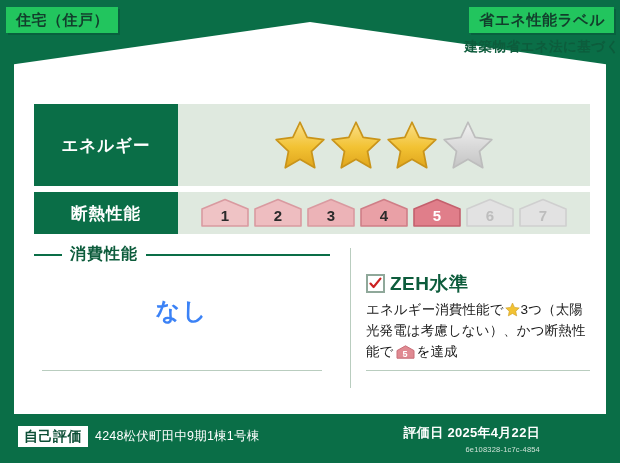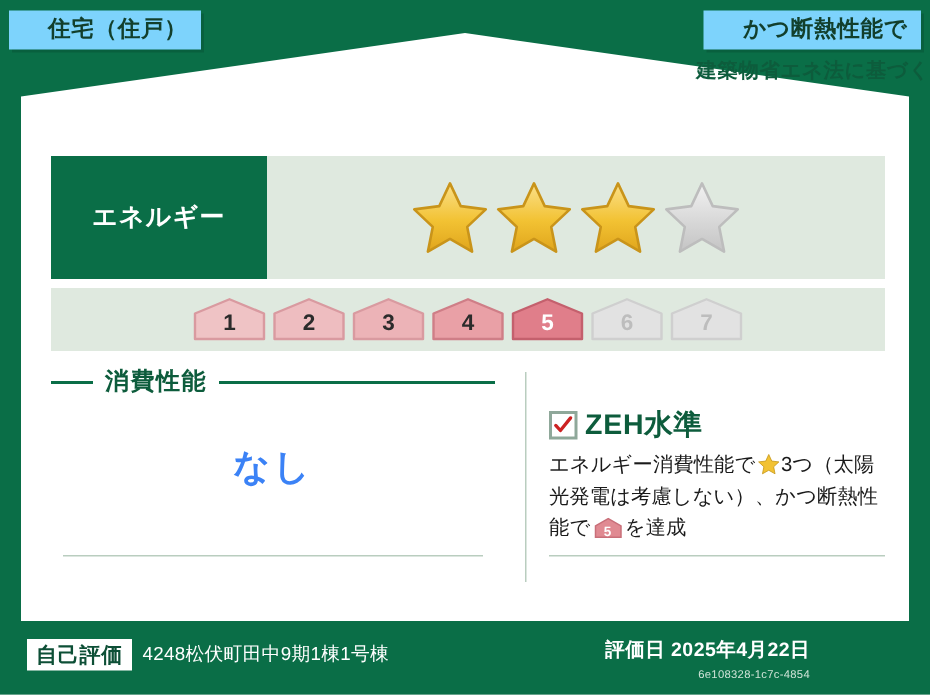--- a/index.html
+++ b/index.html
@@ -6,23 +6,23 @@
   body{
     width:620px;height:463px;overflow:hidden;
     background:#0a6e47;
     font-family:"Liberation Sans","DejaVu Sans",sans-serif;
     -webkit-font-smoothing:antialiased;
   }
   .label-root{position:relative;width:620px;height:463px;background:#0a6e47;}
 
   
   .corner-tag{
-    position:absolute;top:7px;background:#7dd3fc;color:#123f2c;
+    position:absolute;top:7px;background:#22c55e;color:#123f2c;
     font-weight:bold;font-size:15px;letter-spacing:0.5px;
-    padding:5px 9px 6px 26px;line-height:1;
+    padding:5px 9px 6px 10px;line-height:1;
     box-shadow:2px 2px 0 rgba(0,0,0,0.12);
   }
   .corner-tag.left{left:6px;}
   .corner-tag.right{right:6px;}
 
   
   .roof{
     position:absolute;left:14px;top:22px;width:592px;height:92px;
     background:#ffffff;
     clip-path:polygon(50% 0%, 100% 46%, 100% 100%, 0% 100%, 0% 46%);
@@ -126,21 +126,21 @@
   .foot-right{position:absolute;right:18px;top:10px;text-align:right;}
   .eval-date{font-size:13px;font-weight:bold;letter-spacing:0.3px;}
   .uid{font-size:7.5px;color:#cfe3d7;margin-top:3px;letter-spacing:0.2px;}
 </style>
 </head>
 <body>
 
 <div class="label-root">
 
   <div class="corner-tag left">住宅（住戸）</div>
-  <div class="corner-tag right">かつ断熱性能で</div>
+  <div class="corner-tag right">省エネ性能ラベル</div>
 
   <div class="roof"></div>
   <div class="title-wrap">
     <div class="title-sub">建築物省エネ法に基づく</div>
   </div>
 
   <div class="card">
 
     <div class="rows">
 
@@ -188,20 +188,23 @@
                     <stop offset="100%" stop-color="#c4c4c4"></stop>
                   </linearGradient>
                 </defs>
                 <path d="M12 1.5 L15.3 8.5 L23 9.5 L17.3 14.9 L18.8 22.5 L12 18.6 L5.2 22.5 L6.7 14.9 L1 9.5 L8.7 8.5 Z" fill="url(#g3)" stroke="#bdbdbd" stroke-width="0.8" stroke-linejoin="round"></path>
               </svg>
             </div>
         </div>
       </div>
 
       <div class="row row-insul">
+        <div class="row-label">
+          <span>断熱性能</span>
+        </div>
         <div class="row-body">
           <div class="houses" id="houses">
               <div class="house">
                 <svg viewBox="0 0 50 30">
                   <path d="M2 11 L25 1.5 L48 11 L48 28 L2 28 Z" fill="#efc3c5" stroke="#d99aa0" stroke-width="1.6" stroke-linejoin="round"></path>
                 </svg>
                 <span style="color:#2b2b2b">1</span>
               </div>
               <div class="house">
                 <svg viewBox="0 0 50 30">

